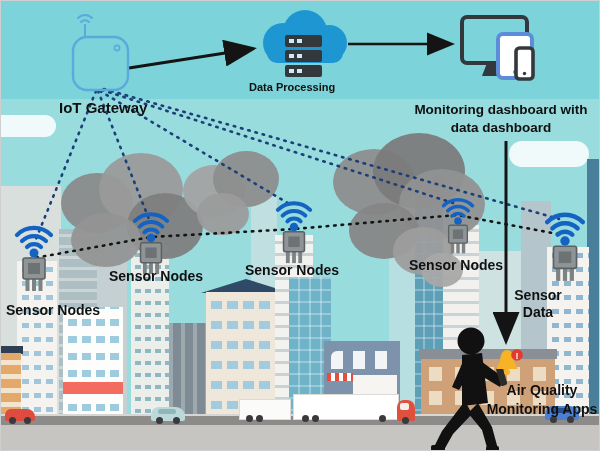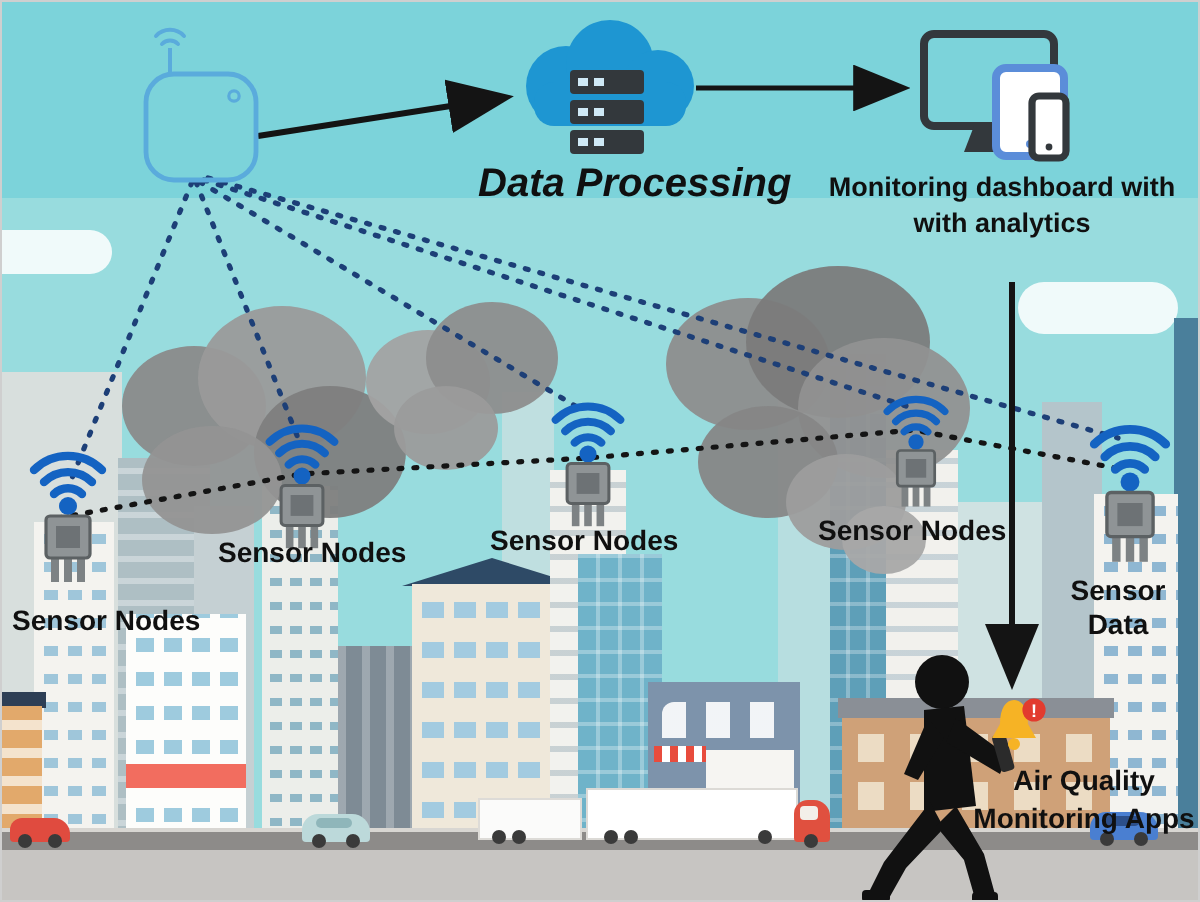--- a/index.html
+++ b/index.html
@@ -204,30 +204,31 @@
     </g>
 
     <g>
       <path d="M495,368 l4,-7 c0,-8 3,-12 7,-12 c4,0 7,4 7,12 l4,7 z" fill="#f6b325"></path>
       <circle cx="506" cy="371" r="3" fill="#f6b325"></circle>
       <circle cx="516" cy="354" r="5.8" fill="#e23b2e"></circle>
       <text x="516" y="357.5" font-size="9" font-weight="bold" fill="#ffffff" text-anchor="middle">!</text>
     </g>
   </svg>
 
-  <div class="lbl" style="left:238px;top:80px;font-size:20px;font-style:italic;">Data Processing</div>
-  <div class="lbl center" style="left:400px;top:84px;width:200px;font-size:13.5px;line-height:17.5px;">
+  <div class="lbl" style="left:58px;top:98px;font-size:15px;">IoT Gateway</div>
+  <div class="lbl" style="left:248px;top:80px;font-size:11px;">Data Processing</div>
+  <div class="lbl center" style="left:400px;top:100px;width:200px;font-size:13.5px;line-height:17.5px;">
     <div>Monitoring dashboard with</div>
-    <div>with analytics</div>
+    <div>data dashboard</div>
   </div>
   <div class="lbl" style="left:5px;top:301px;font-size:14px;">Sensor Nodes</div>
   <div class="lbl" style="left:108px;top:267px;font-size:14px;">Sensor Nodes</div>
   <div class="lbl" style="left:244px;top:261px;font-size:14px;">Sensor Nodes</div>
   <div class="lbl" style="left:408px;top:256px;font-size:14px;">Sensor Nodes</div>
-  <div class="lbl center" style="left:529px;top:286px;width:58px;font-size:14px;line-height:17px;">
+  <div class="lbl center" style="left:508px;top:286px;width:58px;font-size:14px;line-height:17px;">
     <div>Sensor</div>
     <div>Data</div>
   </div>
   <div class="lbl center" style="left:481px;top:380px;width:120px;font-size:14px;line-height:19px;">
     <div>Air Quality</div>
     <div>Monitoring Apps</div>
   </div>
 
 </div>
 

